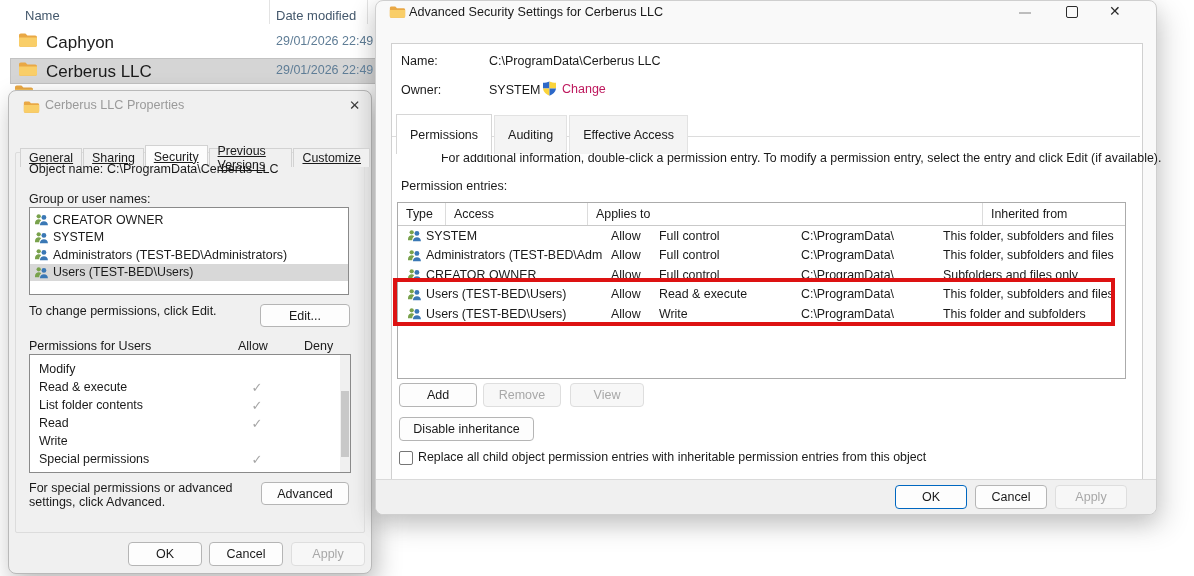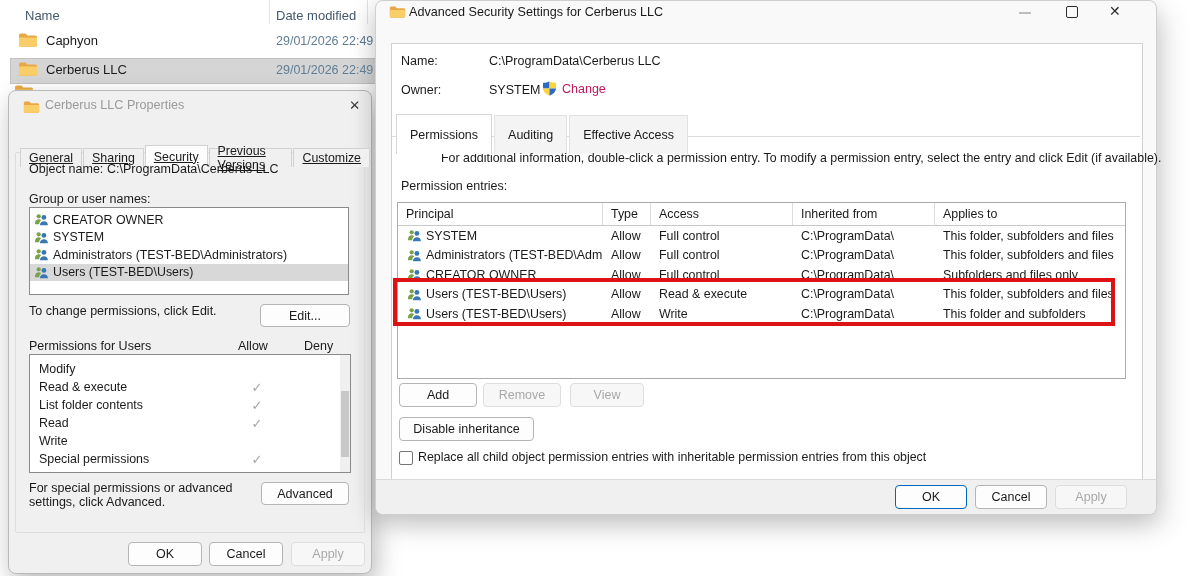--- a/index.html
+++ b/index.html
@@ -2,21 +2,21 @@
 <html><head>
 <meta charset="utf-8">
 <style>
   html,body{margin:0;padding:0;background:#fff;}
   .canvas{position:relative;width:1194px;height:576px;background:#fff;overflow:hidden;
           font-family:"Liberation Sans",sans-serif;color:#1a1a1a;font-size:12.5px;}
   .abs{position:absolute;}
   
   .ex-head{position:absolute;top:8px;font-size:13px;color:#44586c;}
   .colsep{position:absolute;top:0;width:1px;height:24px;background:#e3e3e3;}
-  .ex-row-name{position:absolute;font-size:13px;color:#1b1b1b;text-align:center;}
+  .ex-row-name{position:absolute;font-size:17px;color:#1b1b1b;text-align:center;}
   .ex-date{position:absolute;font-size:12.5px;color:#5f7d96;}
   .sel-row{position:absolute;left:10px;top:58px;width:364px;height:24px;background:#d5d5d5;border:1px solid #c2c2c2;}
   .fold{position:absolute;}
   
   .win{position:absolute;border-radius:8px;}
   .prop{left:8px;top:90px;width:362px;height:482px;background:#f0f0f0;border:1px solid #b9b9b9;
         box-shadow:4px 10px 26px rgba(0,0,0,.28);}
   .adv{left:375px;top:0;width:780px;height:513px;background:#f9f9f9;border:1px solid #cfcfcf;
        box-shadow:-5px 6px 22px rgba(0,0,0,.14),8px 12px 28px rgba(0,0,0,.14);}
   .wtitle{position:absolute;white-space:nowrap;}
@@ -250,25 +250,24 @@
         <div class="atab active">Permissions</div>
         <div class="atab">Auditing</div>
         <div class="atab">Effective Access</div>
       </div>
 
       <div class="abs" style="left:9px;top:107px;white-space:nowrap;font-size:12.4px;margin-left:40px;">For additional information, double-click a permission entry. To modify a permission entry, select the entry and click Edit (if available).</div>
       <div class="abs" style="left:9px;top:135px;">Permission entries:</div>
 
       <div class="tbl">
         <div class="trow thead">
-          <div class="tc tc0">Principal</div>
           <div class="tc tc1">Type</div>
           <div class="tc tc2">Access</div>
+          <div class="tc tc4">Applies to</div>
           <div class="tc tc3">Inherited from</div>
-          <div class="tc tc4">Applies to</div>
         </div>
         <div class="trow">
           <div class="tc tc0">
               <svg class="gicon">
                 <use href="#i-group"></use>
               </svg>
               <span>SYSTEM</span>
             </div>
           <div class="tc tc1">Allow</div>
           <div class="tc tc2">Full control</div>

